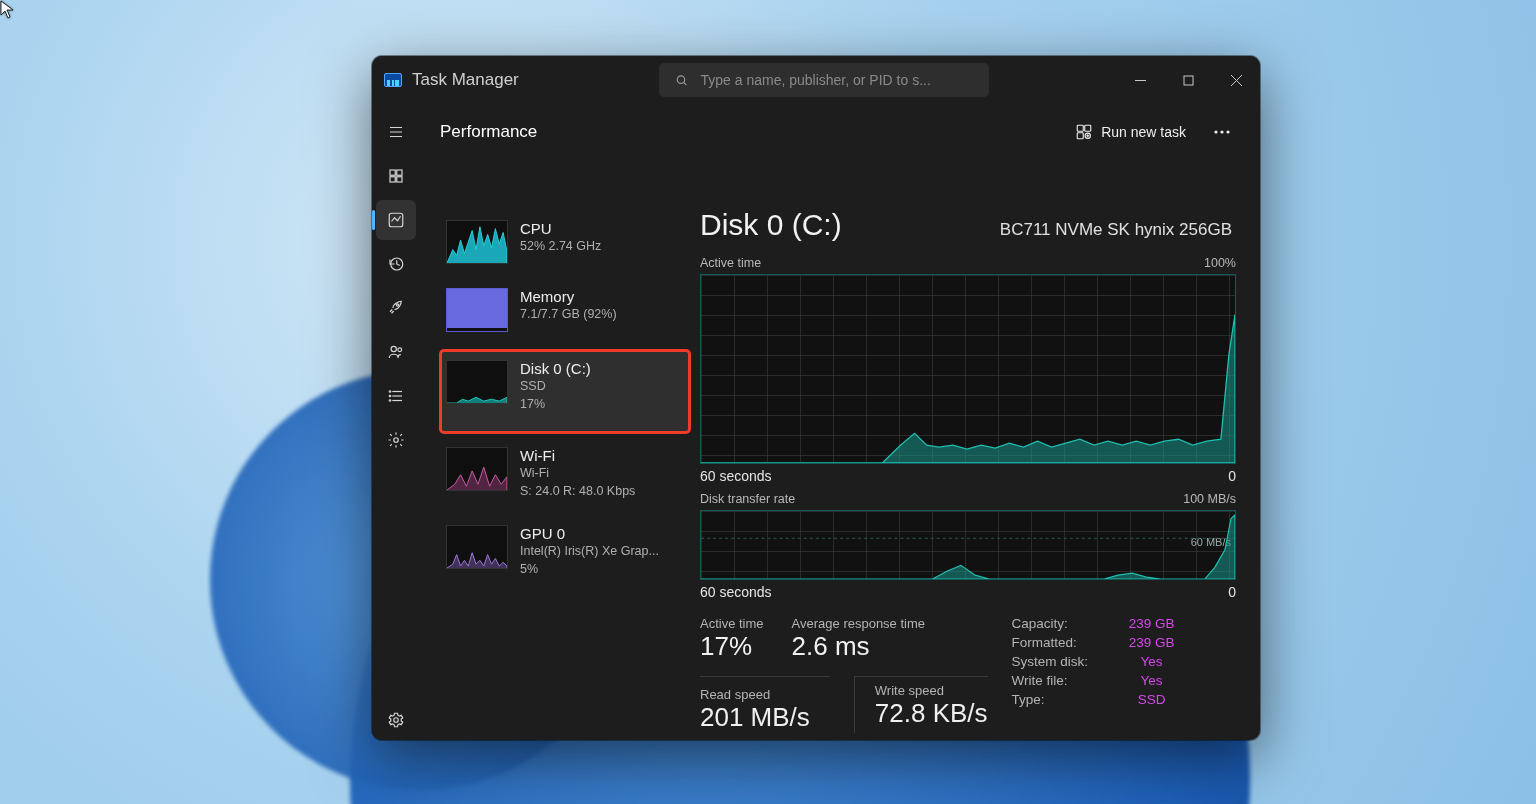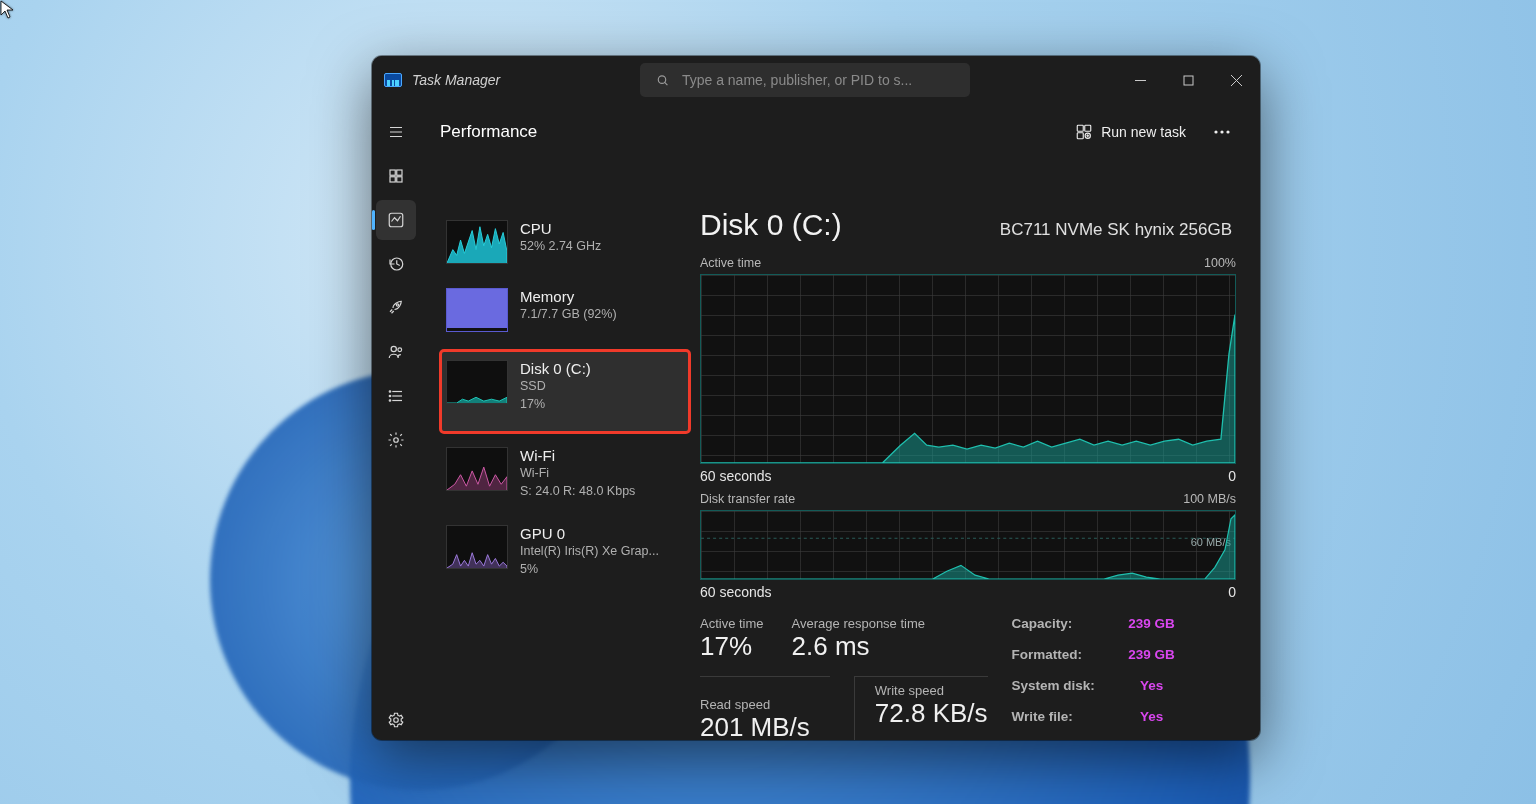--- a/index.html
+++ b/index.html
@@ -32,21 +32,21 @@
   .titlebar {
     height: 48px;
     display: flex;
     align-items: center;
     padding: 0 0 0 12px;
     gap: 10px;
     background: #1d1d1d;
   }
   .app-icon { width:18px; height:14px; background:#0a4aa0; border:1px solid #4aa8ff; display:flex; align-items:flex-end; justify-content:center; border-radius:2px;}
   .app-icon::before { content:""; display:block; width:12px; height:6px; background: linear-gradient(90deg,#4cd1ff 0 25%,transparent 25% 40%,#4cd1ff 40% 55%,transparent 55% 70%,#4cd1ff 70% 100%); }
-  .title-text { font-size: 14px; color:#d0d0d0;font-style:italic; }
+  .title-text { font-size: 17px; color:#d0d0d0; }
   .titlebar-spacer { flex: 0 0 120px; }
   .search-wrap {
     display:flex; align-items:center; gap:12px;
     background:#2e2e2e; border-radius:5px; height:34px; width:330px;
     padding:0 16px; color:#9a9a9a;
   }
   .search-wrap input { background:transparent; border:none; outline:none; color:#ddd; font-size:14px; width:100%; }
   .search-wrap input::placeholder { color:#8a8a8a; }
   .titlebar-right { margin-left:auto; display:flex; }
   .win-btn { width:48px; height:48px; display:flex; align-items:center; justify-content:center; color:#c9c9c9; }
@@ -104,21 +104,21 @@
   .chart svg { position:absolute; inset:0; width:100%; height:100%; }
   .chart-bottom { display:flex; justify-content:space-between; font-size:14px; color:#e5e5e5; margin-top:4px;}
   .chart.small { --h:70px; }
   .chart .mid-label { position:absolute; right:4px; font-size:11px; color:#9aa; }
 
   
   .stats { display:flex; gap:24px; margin-top:16px; }
   .stat-col .stat-label { font-size:13px; color:#b4b4b4; }
   .stat-col .stat-value { font-size:26px; color:#f0f0f0; }
   .stat-col.sm .stat-value { font-size:26px; }
-  .stats-right { display:grid; grid-template-columns: 100px 80px; row-gap:16px; font-size:13.5px; color:#c8c8c8; align-content:start;font-weight:bold; }
+  .stats-right { display:grid; grid-template-columns: 100px 80px; row-gap:4px; font-size:13.5px; color:#c8c8c8; align-content:start; }
   .stats-right .k { color:#b4b4b4; }
   .stats-right .v { color:#d946ef;text-align:center; }
 
   .row2 { display:flex; gap:24px; margin-top:14px; }
   .row2 .stat-col .stat-value { font-size:26px; }
 
 </style>
 </head>
 <body>
 
@@ -372,21 +372,21 @@
                 <div class="stat-col">
                   <div class="stat-label">Active time</div>
                   <div class="stat-value">17%</div>
                 </div>
                 <div class="stat-col">
                   <div class="stat-label">Average response time</div>
                   <div class="stat-value">2.6 ms</div>
                 </div>
               </div>
               <div class="row2">
-                <div class="stat-col sm" style="border-top:1px solid #3a3a3a; padding-top:20px; padding-right:20px;">
+                <div class="stat-col sm" style="border-top:1px solid #3a3a3a; padding-top:10px; padding-right:20px;">
                   <div class="stat-label">Read speed</div>
                   <div class="stat-value">201 MB/s</div>
                 </div>
                 <div class="stat-col sm" style="border-top:1px solid #3a3a3a; border-left:1px solid #3a3a3a; padding:6px 0 0 20px;">
                   <div class="stat-label">Write speed</div>
                   <div class="stat-value">72.8 KB/s</div>
                 </div>
               </div>
             </div>
 

